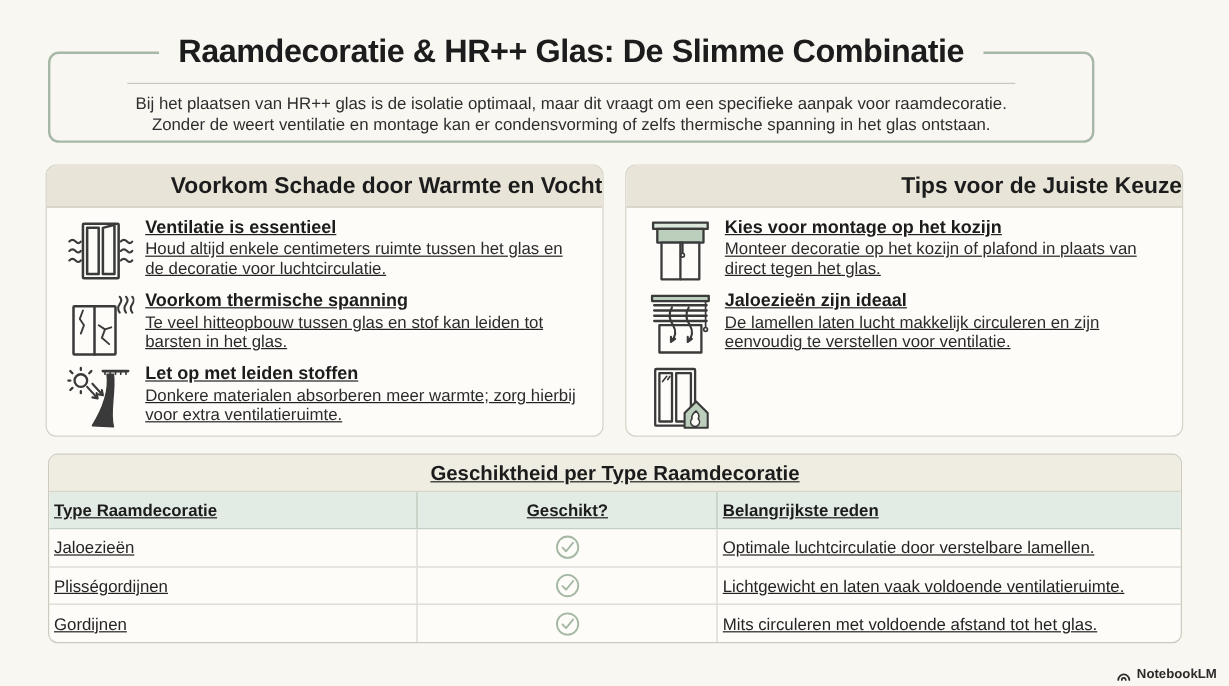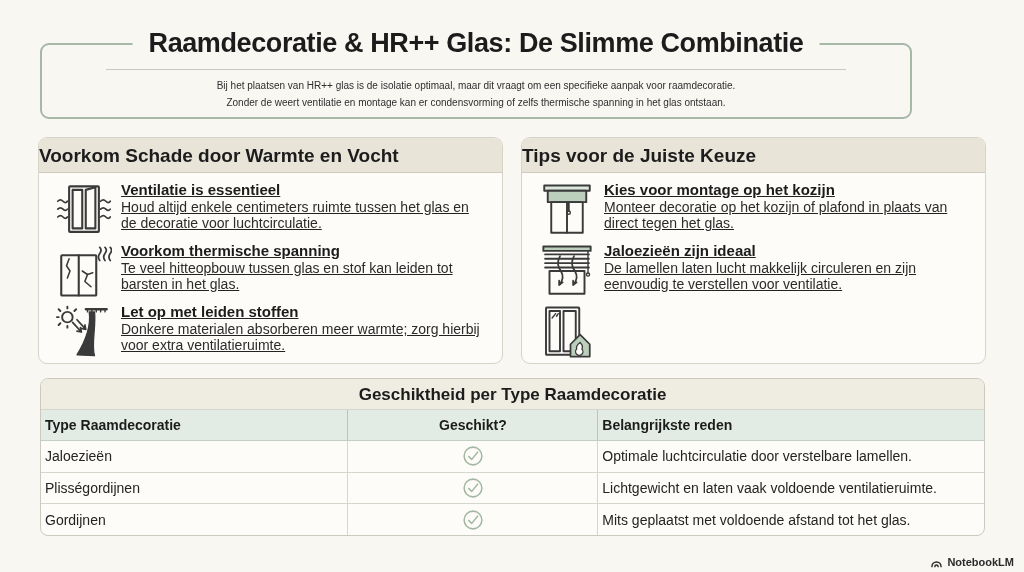--- a/index.html
+++ b/index.html
@@ -22,53 +22,54 @@
     background:#f9f7f2; padding:0 16px;
     font-size:27px; font-weight:bold; letter-spacing:-0.4px;
     color:#1c1c1c; white-space:nowrap;
   }
   .title-divider {
     position:absolute; top:24px; left:64px; right:64px; height:1px;
     background:#c9c7c2;
   }
   .subtitle {
     position:absolute; top:33px; left:20px; right:20px;
-    text-align:center; font-size:10px; line-height:16.5px; color:#2e2e2e;
+    text-align:center; font-size:14px; line-height:16.5px; color:#2e2e2e;
   }
 
   
   .panels {
     position:absolute; top:137px; left:38px; width:948px;
     display:flex; gap:18px;
   }
   .panel {
     flex:1; height:227px;
     background:#fdfcf9; border:1px solid #d6d3c9; border-radius:9px;
     overflow:hidden;
   }
   .panel-header {
-    height:35px; line-height:35px; text-align:left;
+    height:35px; line-height:35px; text-align:right;
     background:#e8e4d8; border-bottom:1px solid #cdc9bd;
     font-size:19px; font-weight:bold; color:#1c1c1c;
   }
   .panel-body { padding:8px 14px 6px 14px;text-decoration:underline; }
   .item { display:flex; align-items:flex-start; min-height:61px; }
   .item-icon {
     width:62px; flex:0 0 62px; display:flex; justify-content:center;
     padding-top:2px;
   }
   .item-text { flex:1; padding-left:6px; }
   .item-title { font-size:15px; font-weight:bold; color:#1c1c1c; line-height:17px; }
   .item-desc { font-size:14px; color:#2b2b2b; line-height:16px; margin-top:1px; }
 
   
   .suit-table {
     position:absolute; top:378px; left:40px; width:945px; height:158px;
     background:#fdfcf9; border:1px solid #ccc9bf; border-radius:8px;
     overflow:hidden;
+    text-decoration:underline;
   }
   .table-title {
     height:31px; line-height:31px; text-align:center;
     background:#efece1; border-bottom:1px solid #d8d5ca;
     font-size:17px; font-weight:bold; color:#1c1c1c;
   }
   .t-row { display:flex; }
   .t-head { background:#e3ece4; height:31px; border-bottom:1px solid #c2cfc3; }
   .t-data { height:31.5px; border-bottom:1px solid #d8d5cc; }
   .t-data:last-child { border-bottom:none; }
@@ -274,21 +275,21 @@
   <div class="t-row t-data">
     <div class="t-cell c1">Gordijnen</div>
     <div class="t-cell c2">
       <span>
         <svg width="22" height="22" viewBox="0 0 26 26" fill="none" stroke="#a3b7a3" stroke-width="1.8" stroke-linecap="round" stroke-linejoin="round">
           <circle cx="13" cy="13" r="10.5"></circle>
             <path d="M8,13.5 L11.5,17 L18.5,8.5"></path>
         </svg>
       </span>
     </div>
-    <div class="t-cell c3">Mits geplaatst met voldoende afstand tot het glas.</div>
+    <div class="t-cell c3">Mits circuleren met voldoende afstand tot het glas.</div>
   </div>
 </div>
 
 <div class="footer-brand">
   <span>
     <svg width="13" height="11" viewBox="0 0 14 12" fill="none" stroke="#2b2b2b" stroke-width="1.6" stroke-linecap="round">
       <path d="M2,10.5 A5,5 0 0 1 12,10.5"></path>
       <path d="M5.2,10.5 A1.8,1.8 0 0 1 8.8,10.5"></path>
     </svg>
   </span>

